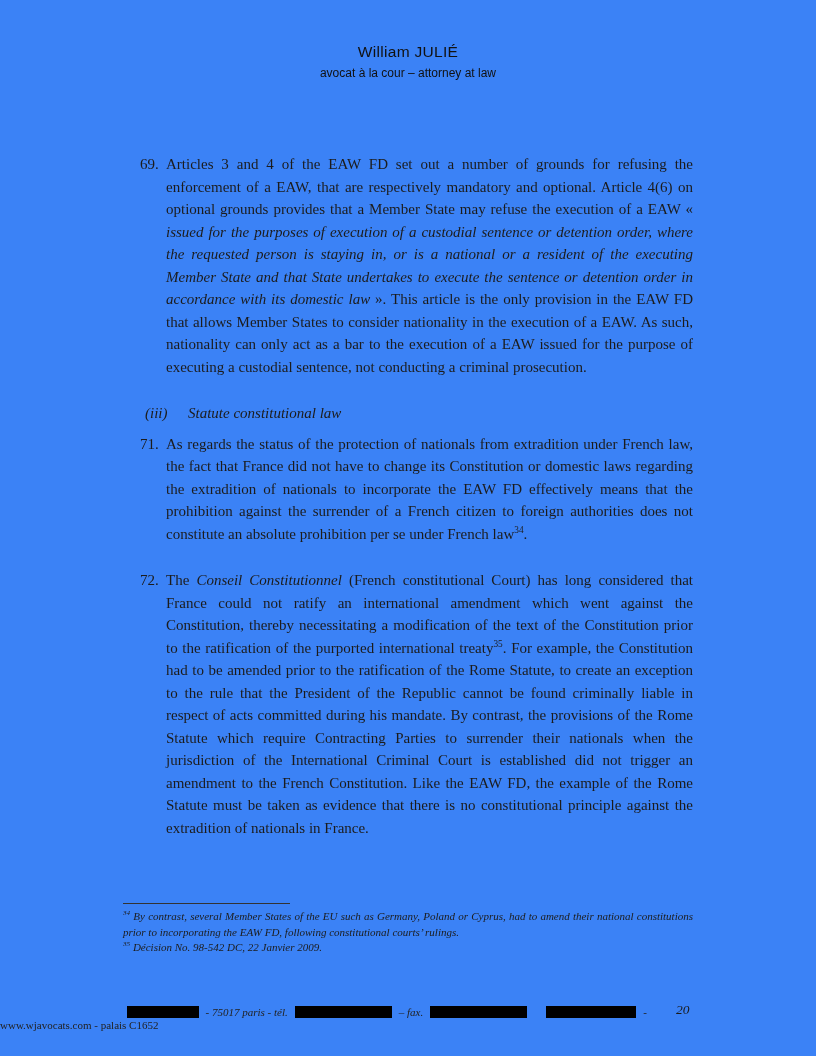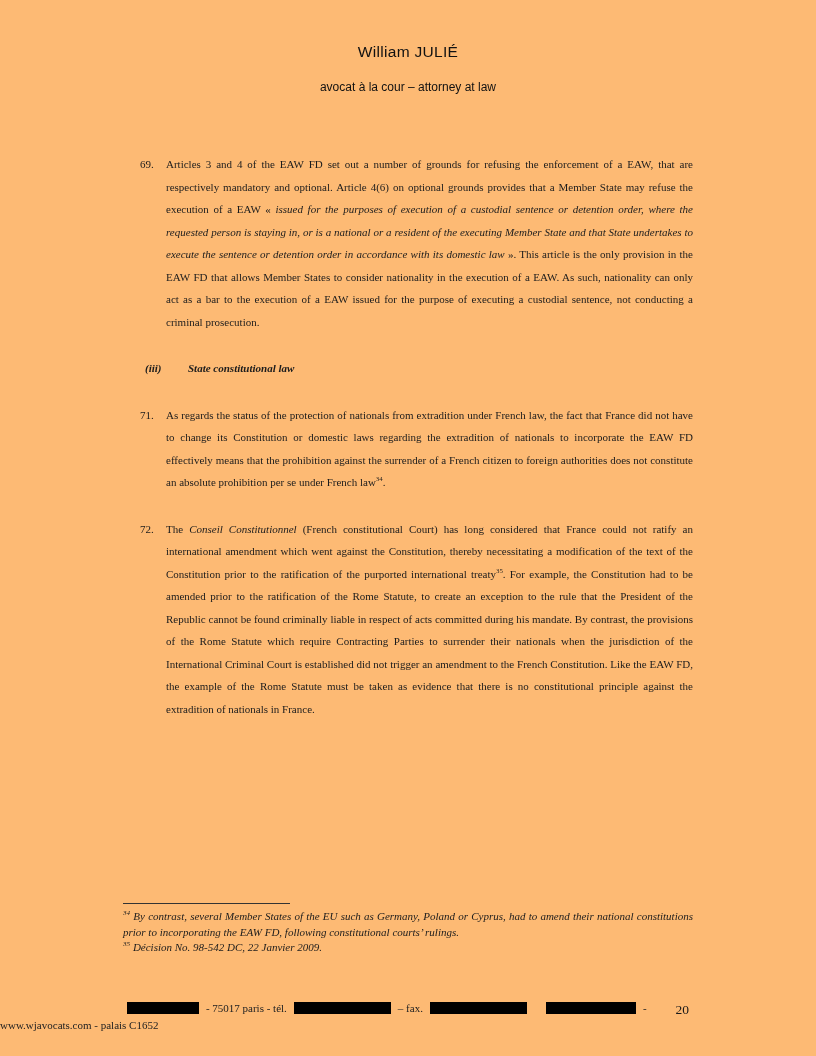--- a/index.html
+++ b/index.html
@@ -2,62 +2,62 @@
 <html><head>
 <meta charset="utf-8">
 <style>
   * { margin: 0; padding: 0; box-sizing: border-box; }
   html, body { background: #ffffff; }
   .page {
     position: relative;
     width: 816px;
     height: 1056px;
     margin: 0 auto;
-    background: #fdba74;
+    background: #3b82f6;
     font-family: "Liberation Serif", serif;
     color: #1a1a1a;
     overflow: hidden;
   }
 
   
   .letterhead {
     position: absolute;
     top: 42px;
     left: 0;
     width: 100%;
     text-align: center;
     font-family: "Liberation Sans", sans-serif;
     color: #111111;
   }
   .lh-name { font-size: 15.5px; line-height: 20px; letter-spacing: 0.3px; }
-  .lh-subtitle { font-size: 12px; line-height: 16px; margin-top: 17px; }
+  .lh-subtitle { font-size: 12px; line-height: 16px; margin-top: 3px; }
 
   
   .body-text {
     position: absolute;
     top: 153px;
     left: 140px;
     width: 553px;
-    font-size: 11px;
+    font-size: 15px;
     line-height: 22.5px;
     color: #1c1c1c;
   }
   .para { display: flex; margin-bottom: 24px; }
   .pnum { width: 26px; flex-shrink: 0; }
   .ptxt { flex: 1; text-align: justify; }
   .ptxt em.q { font-style: italic; }
   sup.fnref {
     font-size: 0.62em;
     vertical-align: super;
     line-height: 0;
   }
   .subheading {
     display: flex;
-    margin-bottom: 24px;
-    font-weight: bold;
+    margin-bottom: 8px;
+    font-weight: normal;
     font-style: italic;
   }
   .sh-marker { width: 48px; flex-shrink: 0; padding-left: 5px; }
   .sh-title { flex: 1; }
 
   
   .footnotes {
     position: absolute;
     left: 123px;
     top: 903px;
@@ -79,24 +79,25 @@
   }
 
   
   .footer-line1 {
     position: absolute;
     top: 1002px;
     left: 0;
     width: 100%;
     display: flex;
     justify-content: center;
-    align-items: flex-start;
+    align-items: flex-end;
     gap: 7px;
     font-size: 11px;
     color: #222222;
+    font-style: italic;
   }
   .redact { display: inline-block; height: 12px; background: #000000; }
   .r1 { width: 72px; }
   .r2 { width: 97px; }
   .r3 { width: 97px; }
   .r4 { width: 90px; margin-left: 12px; }
   .page-number { font-size: 13.5px; margin-left: 22px; color: #1a1a1a; }
   .footer-line2 {
     position: absolute;
     top: 1019px;
@@ -120,21 +121,21 @@
   <main class="body-text">
 
     <div class="para">
       <span class="pnum">69.</span>
       <p class="ptxt"><span>Articles 3 and 4 of the EAW FD set out a number of grounds for refusing the enforcement of a EAW, that are respectively mandatory and optional. Article 4(6) on optional grounds provides that a Member State may refuse the execution of a EAW « </span><em class="q">issued for the purposes of execution of a custodial sentence or detention order, where the requested person is staying in, or is a national or a resident of the executing Member State and that State undertakes to execute the sentence or detention order in accordance with its domestic law</em><span> ». This article is the only provision in the EAW FD that allows Member States to consider nationality in the execution of a EAW. As such, nationality can only act as a bar to the execution of a EAW issued for the purpose of executing a custodial sentence, not conducting a criminal prosecution.</span></p>
     </div>
 
 
     <div class="subheading">
       <span class="sh-marker">(iii)</span>
-      <span class="sh-title">State constitutional law</span>
+      <span class="sh-title">Statute constitutional law</span>
     </div>
 
     <div class="para">
       <span class="pnum">71.</span>
       <p class="ptxt"><span>As regards the status of the protection of nationals from extradition under French law, the fact that France did not have to change its Constitution or domestic laws regarding the extradition of nationals to incorporate the EAW FD effectively means that the prohibition against the surrender of a French citizen to foreign authorities does not constitute an absolute prohibition per se under French law</span><sup class="fnref">34</sup><span>.</span></p>
     </div>
 
     <div class="para">
       <span class="pnum">72.</span>
       <p class="ptxt"><span>The </span><em class="q">Conseil Constitutionnel</em><span> (French constitutional Court) has long considered that France could not ratify an international amendment which went against the Constitution, thereby necessitating a modification of the text of the Constitution prior to the ratification of the purported international treaty</span><sup class="fnref">35</sup><span>. For example, the Constitution had to be amended prior to the ratification of the Rome Statute, to create an exception to the rule that the President of the Republic cannot be found criminally liable in respect of acts committed during his mandate. By contrast, the provisions of the Rome Statute which require Contracting Parties to surrender their nationals when the jurisdiction of the International Criminal Court is established did not trigger an amendment to the French Constitution. Like the EAW FD, the example of the Rome Statute must be taken as evidence that there is no constitutional principle against the extradition of nationals in France.</span></p>

